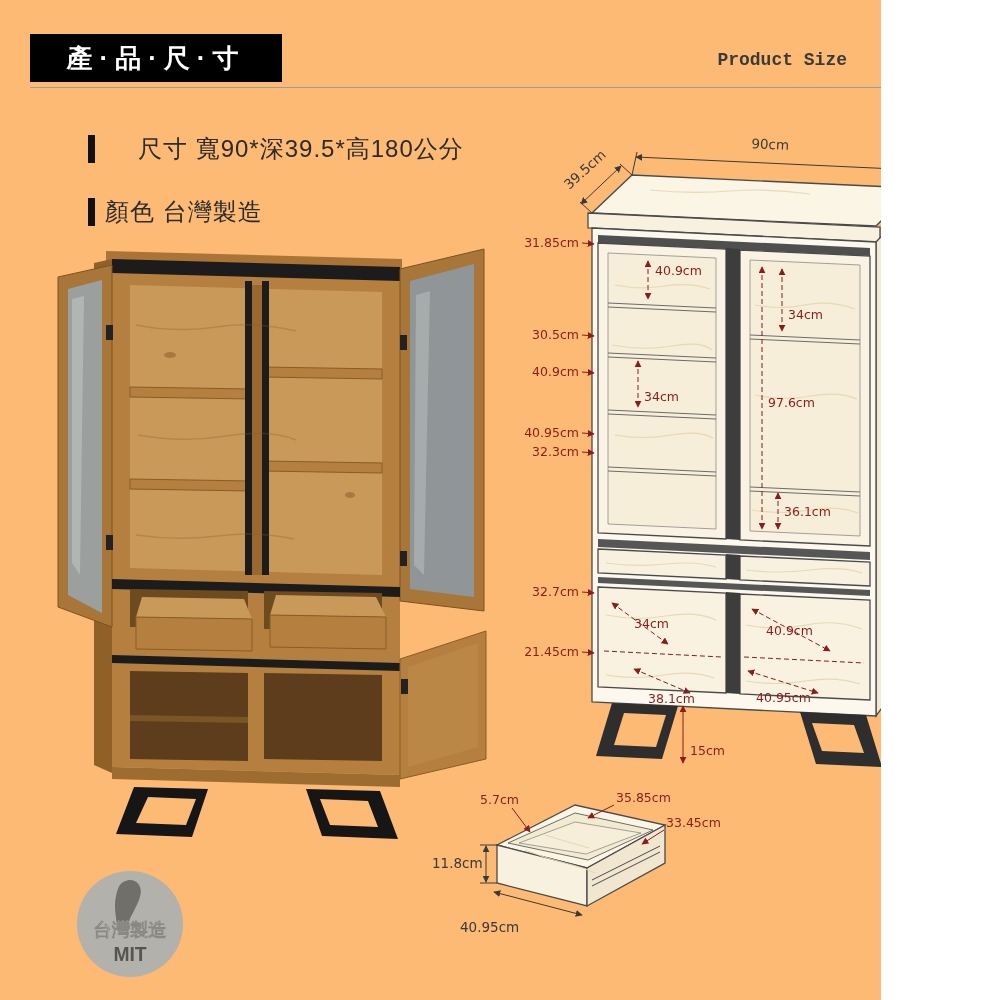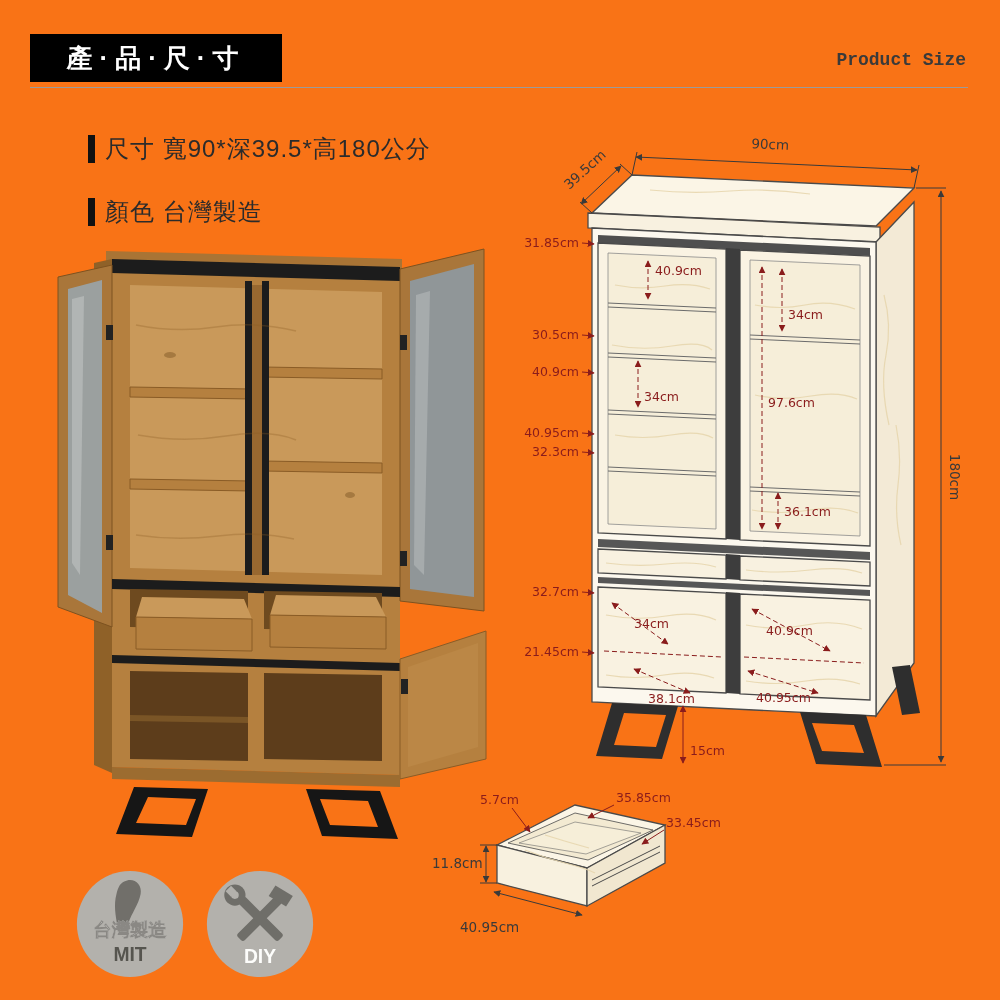--- a/index.html
+++ b/index.html
@@ -1,25 +1,25 @@
 <!DOCTYPE html>
 <html><head>
 <meta charset="utf-8">
 <style>
   html,body{margin:0;padding:0;}
-  .page{position:relative;width:1000px;height:1000px;background:#f97316;
+  .page{position:relative;width:881px;height:1000px;background:#fdba74;
         font-family:"Liberation Sans",sans-serif;overflow:hidden;text-decoration:underline;}
   .title-badge{position:absolute;left:30px;top:34px;width:252px;height:48px;background:#000;
         display:flex;align-items:center;justify-content:center;}
   .title-badge span{color:#fff;font-size:26px;font-weight:bold;letter-spacing:7px;}
   .title-en{position:absolute;right:34px;top:50px;font-family:"Liberation Mono",monospace;
         font-size:18px;font-weight:bold;color:#3a3a3a;}
   .header-rule{position:absolute;left:30px;top:87px;width:938px;height:1px;background:#9b9b9b;}
   .spec{position:absolute;left:88px;display:flex;align-items:center;}
-  .spec-size{top:133px;}
+  .spec-size{top:133px;gap:33px;}
   .spec-color{top:196px;}
   .spec-bar{display:inline-block;width:7px;height:28px;background:#111;margin-right:10px;}
   .spec-text{font-size:24px;color:#2b2b2b;letter-spacing:1px;}
   svg.photo{position:absolute;left:50px;top:235px;}
   svg.tech{position:absolute;left:500px;top:95px;}
   svg.drawerdg{position:absolute;left:420px;top:780px;}
   .badge{position:absolute;top:868px;width:112px;height:112px;}
   .badge.mit{left:74px;}
   .badge.diy{left:204px;}
   svg text{font-family:"DejaVu Sans","Liberation Sans",sans-serif;}
@@ -291,28 +291,14 @@
   </svg>
 
   <div class="badge mit">
     <svg width="112" height="112" viewBox="0 0 116 116">
       <circle cx="58" cy="58" r="55" fill="#b3b1ac"></circle>
       <path d="M52,14 C61,9 71,16 69,27 C67,38 60,46 56,58 C53,67 47,69 45,60 C43,49 41,38 44,27 C46,19 48,16 52,14 Z" fill="#716f6a"></path>
       <text x="58" y="70" text-anchor="middle" font-size="19" font-weight="bold" fill="#fdfdfb" stroke="#8a8884" stroke-width="0.5">台灣製造</text>
       <text x="58" y="96" text-anchor="middle" font-size="20" font-weight="bold" fill="#56554f">MIT</text>
     </svg>
   </div>
-  <div class="badge diy">
-    <svg width="112" height="112" viewBox="0 0 116 116">
-      <circle cx="58" cy="58" r="55" fill="#b3b1ac"></circle>
-      <g fill="#6f6e69">
-        <rect x="53" y="24" width="10" height="58" rx="3" transform="rotate(45 58 52)"></rect>
-        <rect x="53" y="24" width="10" height="58" rx="3" transform="rotate(-45 58 52)"></rect>
-        <path d="M74,18 l18,11 -7,11 -18,-11 z"></path>
-        <circle cx="32" cy="28" r="11"></circle>
-        <circle cx="32" cy="28" r="4" fill="#b3b1ac"></circle>
-        <rect x="24" y="20" width="8" height="8" fill="#b3b1ac" transform="rotate(-45 28 24)"></rect>
-      </g>
-      <text x="58" y="98" text-anchor="middle" font-size="20" font-weight="bold" fill="#fdfdfb">DIY</text>
-    </svg>
-  </div>
 
 </div>
 
 </body></html>

